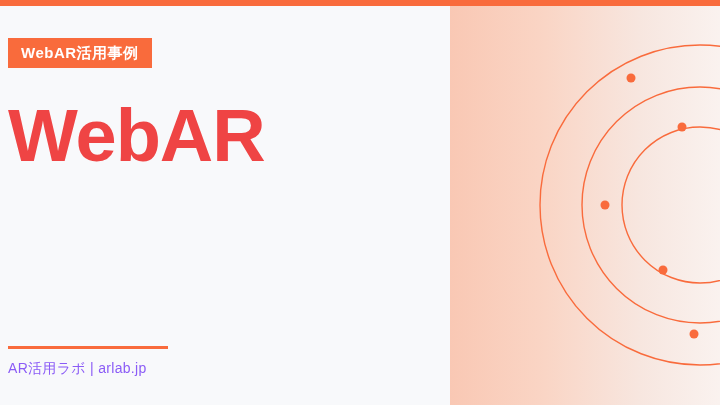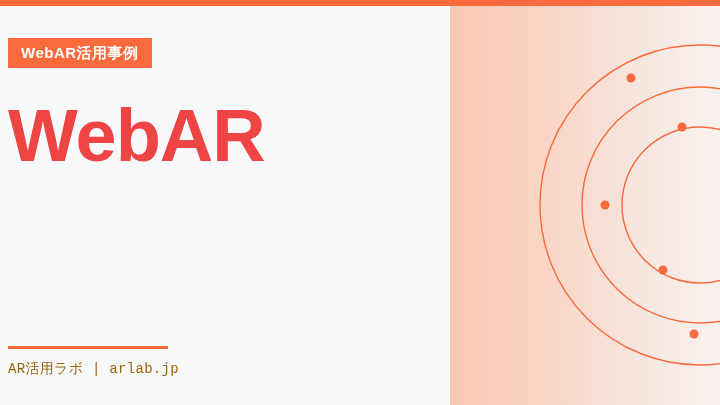--- a/index.html
+++ b/index.html
@@ -82,26 +82,25 @@
   .footer-rule {
     position:absolute;
     left:8px; top:346px;
     width:160px; height:3px;
     background:#F96B3C;
   }
 
   .footer-text {
     position:absolute;
     left:8px; top:360px;
-    color:#a16207;
+    color:#8b5cf6;
     font-size:14px;
     font-weight:normal;
     letter-spacing:0.3px;
     white-space:nowrap;
-    font-family:Liberation Mono, monospace;
   }
 </style>
 </head>
 <body>
 
 <div class="slide">
 
   <div class="right-panel">
     <svg viewBox="0 0 270 405">
       <circle cx="250" cy="205" r="160" fill="none" stroke="#F96B3C" stroke-width="1.4"></circle>

